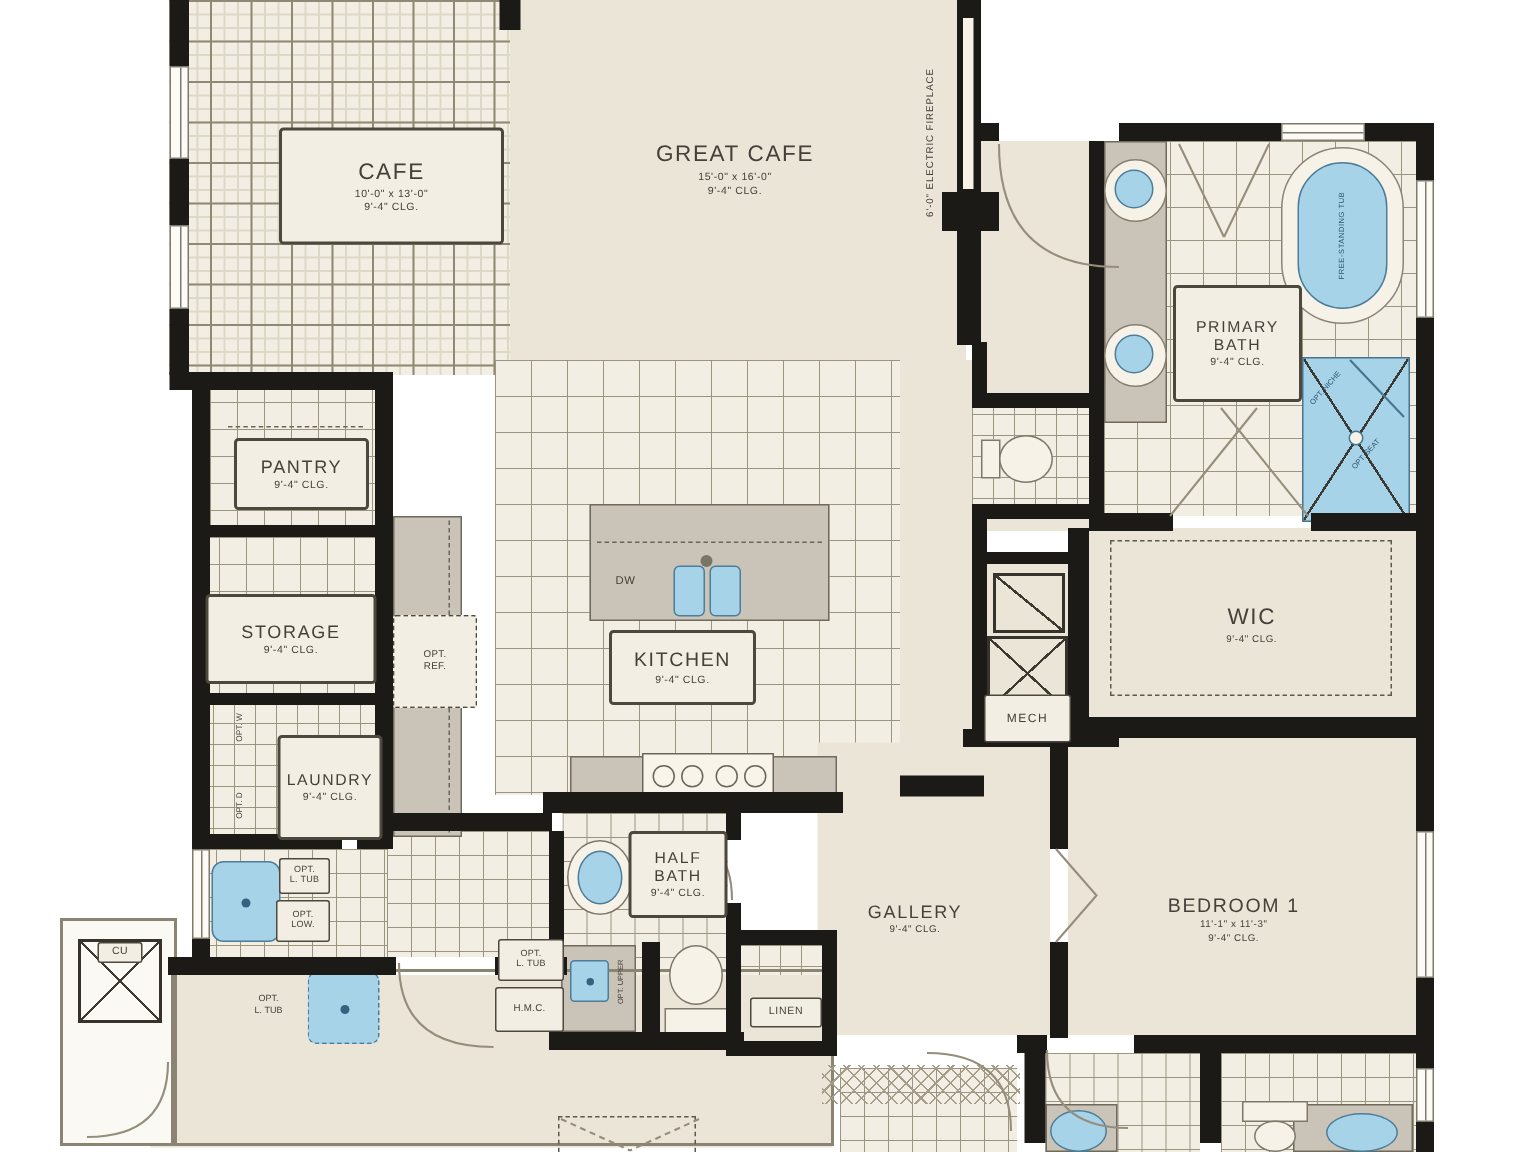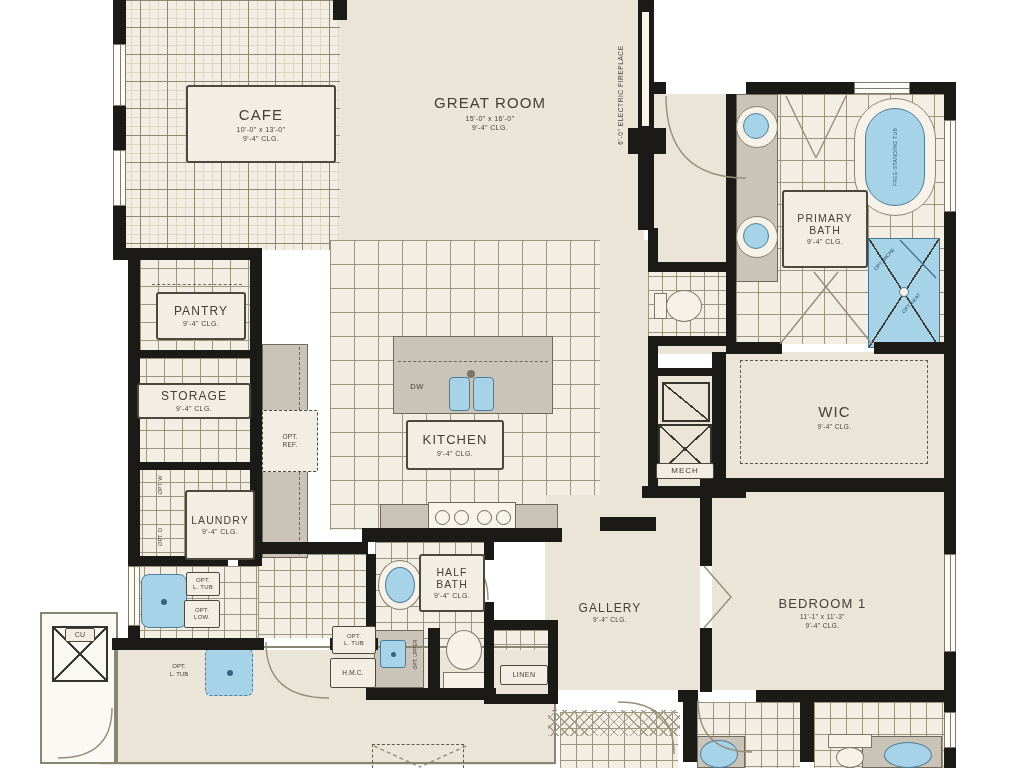--- a/index.html
+++ b/index.html
@@ -244,52 +244,52 @@
 
   <div class="a lbox" style="left:186px;top:85px;width:150px;height:78px">
     <div class="rn lg">CAFE</div>
     <div class="rd">10'-0" x 13'-0"</div>
     <div class="rd">9'-4" CLG.</div>
   </div>
   <div class="a lbox" style="left:156px;top:292px;width:90px;height:48px">
     <div class="rn md">PANTRY</div>
     <div class="rd">9'-4" CLG.</div>
   </div>
-  <div class="a lbox" style="left:137px;top:383px;width:114px;height:36px">
+  <div class="a lbox" style="left:137px;top:396px;width:114px;height:60px">
     <div class="rn md">STORAGE</div>
     <div class="rd">9'-4" CLG.</div>
   </div>
   <div class="a lbox" style="left:406px;top:420px;width:98px;height:50px">
     <div class="rn">KITCHEN</div>
     <div class="rd">9'-4" CLG.</div>
   </div>
   <div class="a lbox" style="left:185px;top:490px;width:70px;height:70px">
     <div class="rn sm">LAUNDRY</div>
     <div class="rd">9'-4" CLG.</div>
   </div>
   <div class="a lbox" style="left:782px;top:190px;width:86px;height:78px">
     <div class="rn sm wrap" style="line-height:1.2">PRIMARY BATH</div>
     <div class="rd">9'-4" CLG.</div>
   </div>
   <div class="a lbox" style="left:419px;top:554px;width:66px;height:58px">
     <div class="rn sm wrap" style="line-height:1.15">HALF BATH</div>
     <div class="rd">9'-4" CLG.</div>
   </div>
-  <div class="a sbox" style="left:656px;top:463px;width:58px;height:16px;font-size:8px;letter-spacing:1px">
+  <div class="a sbox" style="left:656px;top:463px;width:58px;height:32px;font-size:8px;letter-spacing:1px">
     <div>MECH</div>
   </div>
   <div class="a sbox" style="left:500px;top:665px;width:48px;height:20px;font-size:7px;letter-spacing:.5px">
     <div>LINEN</div>
   </div>
   <div class="a sbox" style="left:65px;top:628px;width:30px;height:14px;font-size:7px;z-index:8">
     <div>CU</div>
   </div>
 
   <div class="a nobox" style="left:415px;top:84px;width:150px;height:58px">
-    <div class="rn lg">GREAT ROOM</div>
+    <div class="rn lg">GREAT CAFE</div>
     <div class="rd">15'-0" x 16'-0"</div>
     <div class="rd">9'-4" CLG.</div>
   </div>
   <div class="a nobox" style="left:556px;top:594px;width:108px;height:36px">
     <div class="rn md">GALLERY</div>
     <div class="rd" style="font-size:6.5px">9'-4" CLG.</div>
   </div>
   <div class="a nobox" style="left:792px;top:396px;width:85px;height:42px">
     <div class="rn lg">WIC</div>
     <div class="rd" style="font-size:6.5px">9'-4" CLG.</div>

